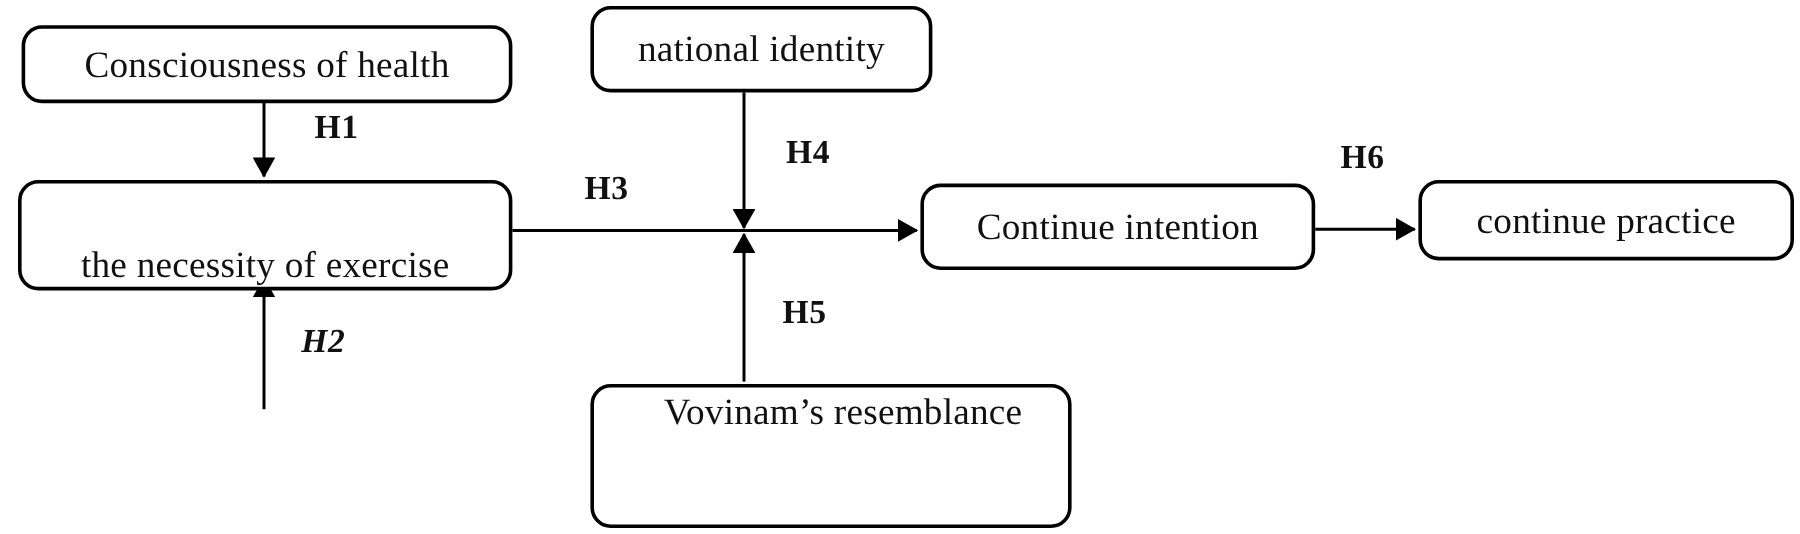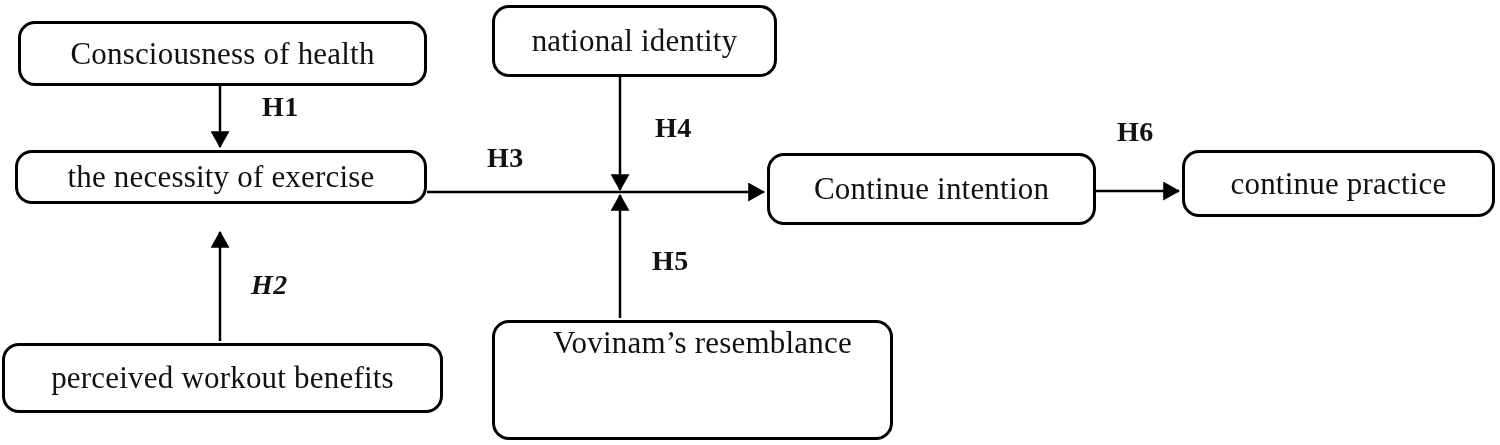--- a/index.html
+++ b/index.html
@@ -42,21 +42,21 @@
     text-align: left;
   }
   .hlabel {
     position: absolute;
     font-size: 28px;
     font-weight: 700;
     letter-spacing: 0.5px;
   }
   
   #box-consciousness      { left: 18px;   top: 3px;   width: 409px; height: 65px; margin-top: 18px; }
-  #box-necessity          { left: 15px;   top: 150px; width: 412px; height: 54px; }
+  #box-necessity          { left: 15px;   top: 150px; width: 412px; height: 92px; align-items: flex-end; }
   #box-perceived          { left: 2px;    top: 343px; width: 441px; height: 70px; }
   #box-national           { left: 492px;  top: 5px;   width: 285px; height: 72px; }
   #box-vovinam            { left: 492px;  top: 320px; width: 401px; height: 120px; }
   #box-continue-intention { left: 767px;  top: 153px; width: 329px; height: 72px; }
   #box-continue-practice  { left: 1182px; top: 150px; width: 313px; height: 67px; }
   
   #label-h1 { left: 262px;  top: 91px;  }
   #label-h2 { left: 251px;  top: 269px; font-style: italic; }
   #label-h3 { left: 487px;  top: 142px; }
   #label-h4 { left: 655px;  top: 112px; }
@@ -83,23 +83,20 @@
   </svg>
 
   <div class="box" id="box-consciousness">
     <span>Consciousness of health</span>
   </div>
 
   <div class="box" id="box-necessity">
     <span>the necessity of exercise</span>
   </div>
 
-  <div class="box" id="box-perceived">
-    <span>perceived workout benefits</span>
-  </div>
 
   <div class="box" id="box-national">
     <span>national identity</span>
   </div>
 
   <div class="box two-line" id="box-vovinam">
     <span>Vovinam’s resemblance</span>
   </div>
 
   <div class="box" id="box-continue-intention">

